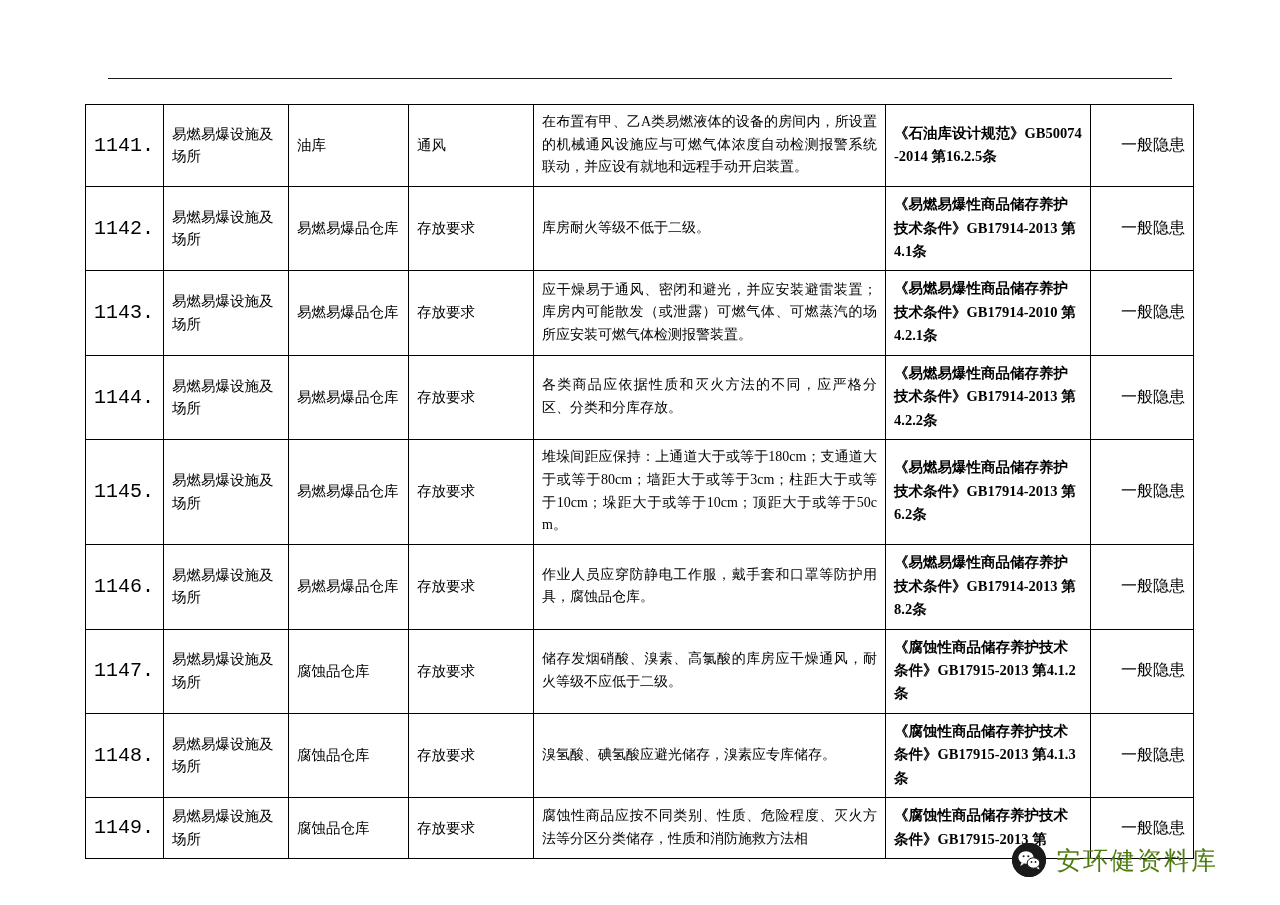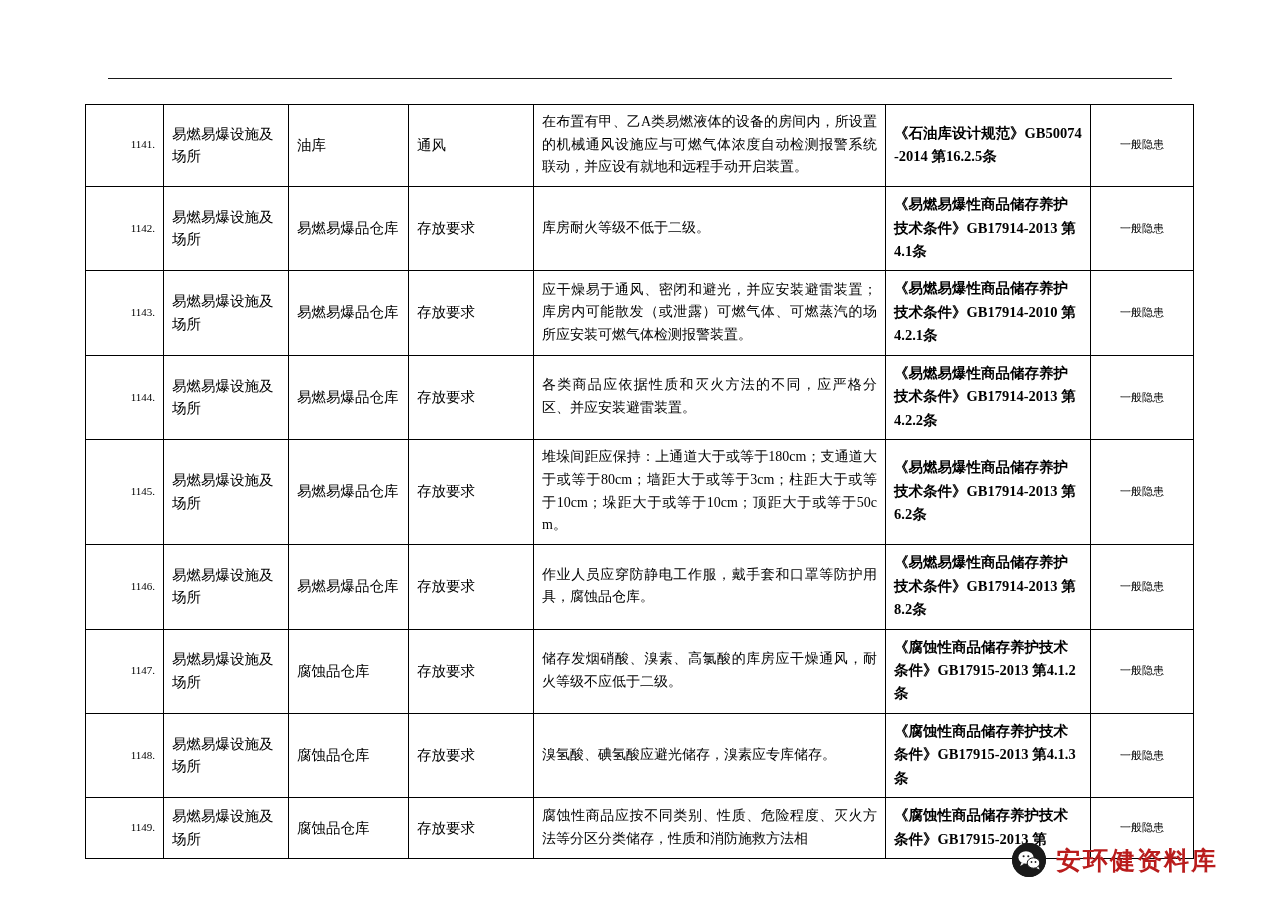--- a/index.html
+++ b/index.html
@@ -50,42 +50,43 @@
   }
   col.c-num     { width: 78px; }
   col.c-cat     { width: 125px; }
   col.c-place   { width: 120px; }
   col.c-type    { width: 125px; }
   col.c-content { width: 352px; }
   col.c-basis   { width: 205px; }
   col.c-level   { width: 103px; }
 
   td.num {
-    text-align: right;
-    font-size: 11px;
+    text-align: left;
+    font-size: 20px;
+    font-family: Liberation Mono, monospace;
   }
   td.cat, td.place, td.type {
     text-align: left;
     font-size: 14.5px;
   }
   td.content {
     text-align: justify;
     text-justify: inter-ideograph;
     font-size: 14px;
     line-height: 1.62;
   }
   td.basis {
     text-align: left;
     font-size: 14.5px;
     line-height: 1.62;
     font-weight: bold;
   }
   td.level {
-    text-align: center;
-    font-size: 11px;
+    text-align: right;
+    font-size: 16px;
   }
   
   .footer-brand {
     position: absolute;
     right: 62px;
     bottom: 28px;
     display: flex;
     align-items: center;
     gap: 10px;
   }
@@ -95,22 +96,22 @@
     border-radius: 50%;
     background: #1a1a1a;
     position: relative;
     flex: none;
   }
   .brand-mark svg { display: block; }
   .brand-text {
     font-family: "Liberation Sans", "DejaVu Sans", sans-serif;
     font-size: 25px;
     letter-spacing: 2px;
-    color: #b91c1c;
-    font-weight: 700;
+    color: #4d7c0f;
+    font-weight: 400;
   }
 </style>
 </head>
 <body>
 
 <div class="page">
 
   <div class="top-rule"></div>
 
   <table class="doc-table">
@@ -149,21 +150,21 @@
         <td class="type">存放要求</td>
         <td class="content">应干燥易于通风、密闭和避光，并应安装避雷装置；库房内可能散发（或泄露）可燃气体、可燃蒸汽的场所应安装可燃气体检测报警装置。</td>
         <td class="basis">《易燃易爆性商品储存养护技术条件》GB17914-2010 第4.2.1条</td>
         <td class="level">一般隐患</td>
       </tr>
       <tr>
         <td class="num">1144.</td>
         <td class="cat">易燃易爆设施及场所</td>
         <td class="place">易燃易爆品仓库</td>
         <td class="type">存放要求</td>
-        <td class="content">各类商品应依据性质和灭火方法的不同，应严格分区、并应安装避雷装置。</td>
+        <td class="content">各类商品应依据性质和灭火方法的不同，应严格分区、分类和分库存放。</td>
         <td class="basis">《易燃易爆性商品储存养护技术条件》GB17914-2013 第4.2.2条</td>
         <td class="level">一般隐患</td>
       </tr>
       <tr>
         <td class="num">1145.</td>
         <td class="cat">易燃易爆设施及场所</td>
         <td class="place">易燃易爆品仓库</td>
         <td class="type">存放要求</td>
         <td class="content">堆垛间距应保持：上通道大于或等于180cm；支通道大于或等于80cm；墙距大于或等于3cm；柱距大于或等于10cm；垛距大于或等于10cm；顶距大于或等于50cm。</td>
         <td class="basis">《易燃易爆性商品储存养护技术条件》GB17914-2013 第6.2条</td>

